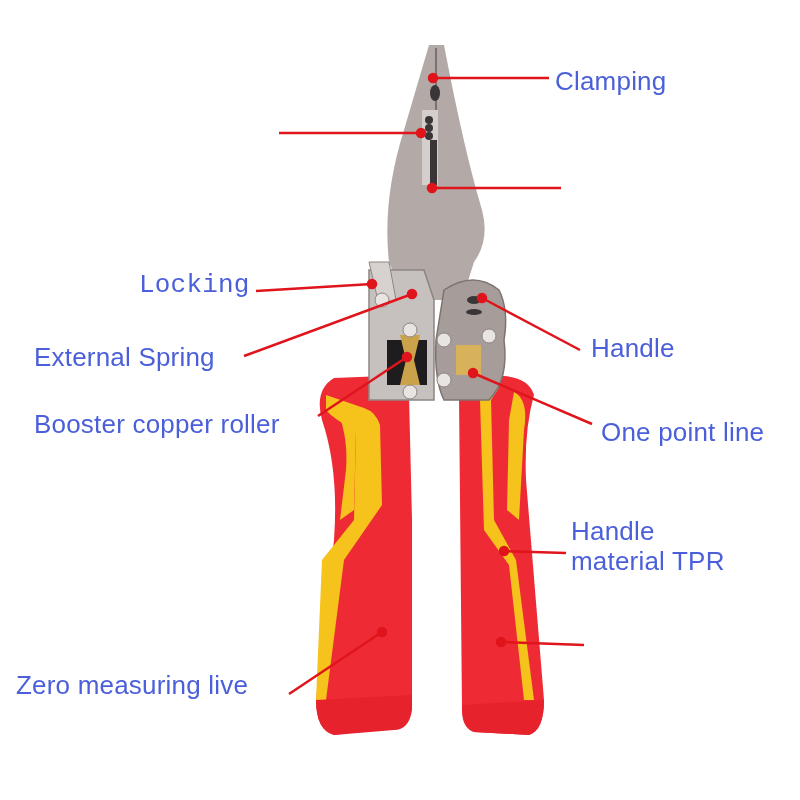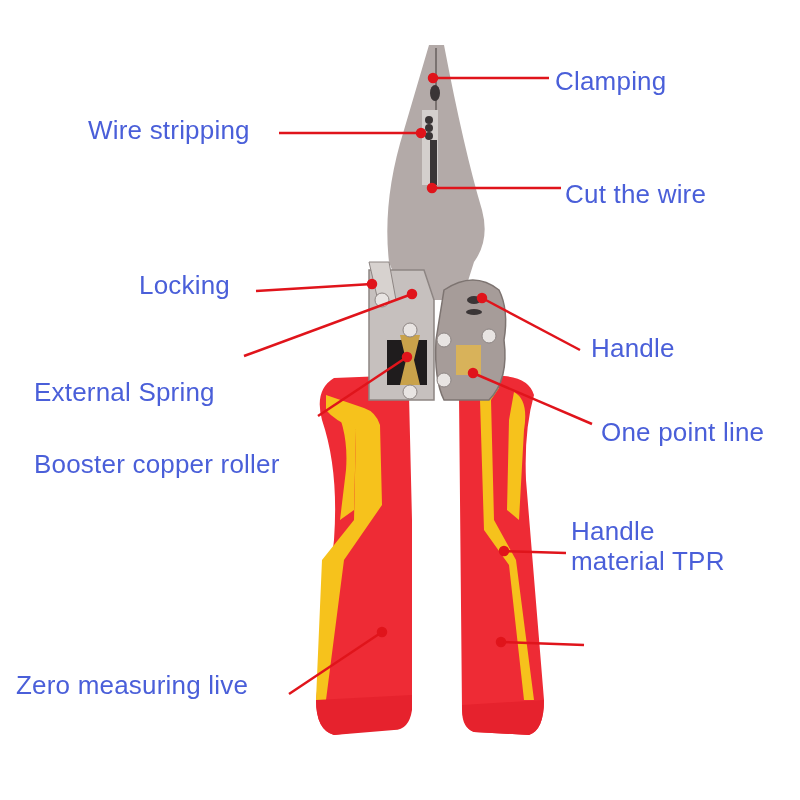--- a/index.html
+++ b/index.html
@@ -84,36 +84,30 @@
       <line x1="497" y1="642" x2="580" y2="645"></line>
         <circle cx="497" cy="642" r="4"></circle>
       <line x1="285" y1="694" x2="378" y2="632"></line>
         <circle cx="378" cy="632" r="4"></circle>
     </g>
   </svg>
 
   <div class="label" style="left:551px; top:66px;">
     <span class="ln">Clamping</span>
   </div>
-  <div class="label" style="left:84px; top:115px;">
-    <span class="ln">Wire stripping</span>
-  </div>
-  <div class="label" style="left:561px; top:179px;">
-    <span class="ln">Cut the wire</span>
-  </div>
-  <div class="label" style="left:135px; top:270px;">
+  <div class="label" style="left:135px; top:270px;font-family:Liberation Mono, monospace;">
     <span class="ln">Locking</span>
   </div>
-  <div class="label" style="left:30px; top:342px;margin-top:35px;">
+  <div class="label" style="left:30px; top:342px;">
     <span class="ln">External Spring</span>
   </div>
   <div class="label" style="left:587px; top:333px;">
     <span class="ln">Handle</span>
   </div>
-  <div class="label" style="left:30px; top:409px;margin-top:40px;">
+  <div class="label" style="left:30px; top:409px;">
     <span class="ln">Booster copper roller</span>
   </div>
   <div class="label" style="left:597px; top:417px;">
     <span class="ln">One point line</span>
   </div>
   <div class="label multi" style="left:567px; top:516px;">
     <span class="ln">Handle</span>
     <span class="ln">material TPR</span>
   </div>
   <div class="label multi" style="left:12px; top:670px;">

